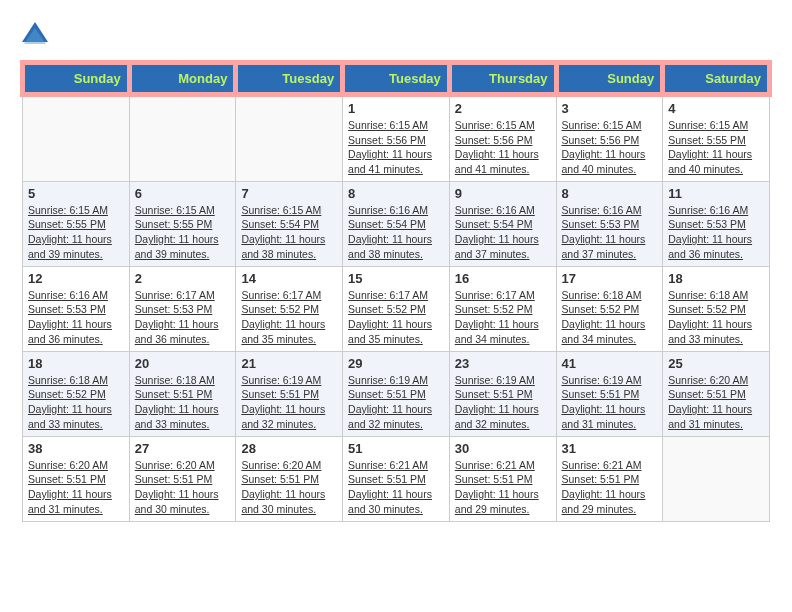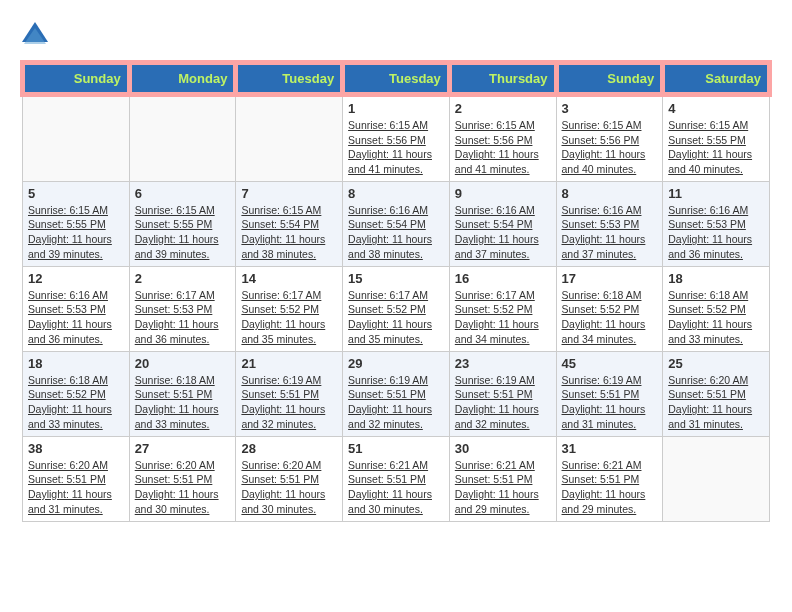--- a/index.html
+++ b/index.html
@@ -221,21 +221,21 @@
         </td>
         <td>
           <div class="day-number">29</div>
           <div class="day-info">Sunrise: 6:19 AM<br>Sunset: 5:51 PM<br>Daylight: 11 hours and 32 minutes.</div>
         </td>
         <td>
           <div class="day-number">23</div>
           <div class="day-info">Sunrise: 6:19 AM<br>Sunset: 5:51 PM<br>Daylight: 11 hours and 32 minutes.</div>
         </td>
         <td>
-          <div class="day-number">45</div>
+          <div class="day-number">41</div>
           <div class="day-info">Sunrise: 6:19 AM<br>Sunset: 5:51 PM<br>Daylight: 11 hours and 31 minutes.</div>
         </td>
         <td>
           <div class="day-number">25</div>
           <div class="day-info">Sunrise: 6:20 AM<br>Sunset: 5:51 PM<br>Daylight: 11 hours and 31 minutes.</div>
         </td>
       </tr>
       <tr>
         <td>
           <div class="day-number">38</div>

